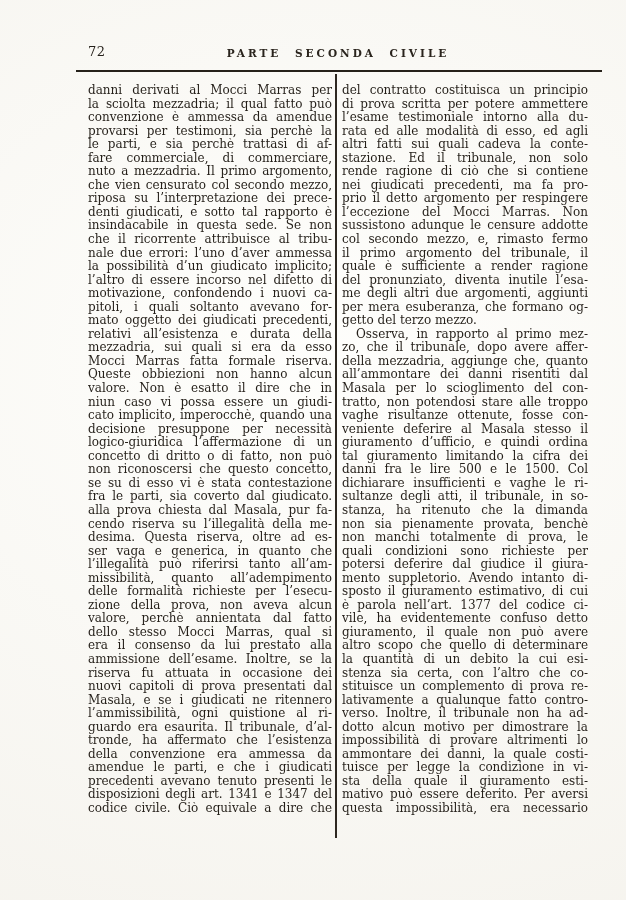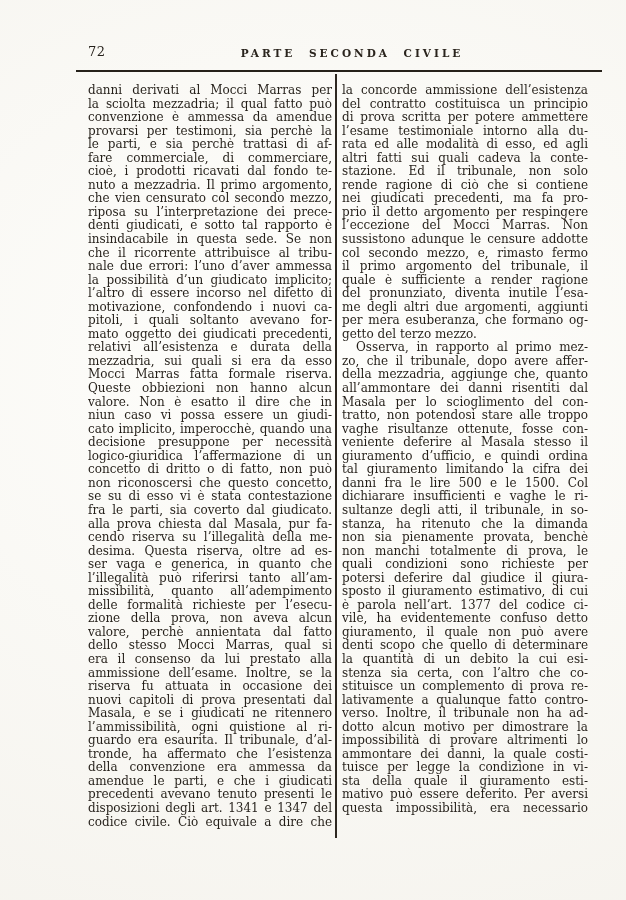--- a/index.html
+++ b/index.html
@@ -11,21 +11,21 @@
       #f7f5f0;
     font-family:"DejaVu Serif","Liberation Serif",serif;
     color:#241f19;
     overflow:hidden;
   }
   .page-number{
     position:absolute;left:88px;top:44px;
     font-size:13px;letter-spacing:0.5px;
   }
   .running-title{
-    position:absolute;left:92px;top:47px;width:520px;
+    position:absolute;left:78px;top:47px;width:520px;
     text-align:center;
     font-size:10.5px;font-weight:600;
     letter-spacing:3px;word-spacing:7px;
     color:#2a241d;
   }
   .header-rule{
     position:absolute;left:76px;top:70px;width:526px;height:2px;
     background:#26211a;
   }
   .column-divider{
@@ -56,21 +56,20 @@
   <div class="running-title">PARTE SECONDA CIVILE</div>
   <div class="header-rule"></div>
   <div class="column-divider"></div>
   <div class="text-column col-left">
       <div class="line"><span>danni derivati al Mocci Marras per</span></div>
       <div class="line"><span>la sciolta mezzadria; il qual fatto può</span></div>
       <div class="line"><span>convenzione è ammessa da amendue</span></div>
       <div class="line"><span>provarsi per testimoni, sia perchè la</span></div>
       <div class="line"><span>le parti, e sia perchè trattasi di af-</span></div>
       <div class="line"><span>fare commerciale, di commerciare,</span></div>
-      <div class="line"><span>cioè, i prodotti ricavati dal fondo te-</span></div>
       <div class="line"><span>nuto a mezzadria. Il primo argomento,</span></div>
       <div class="line"><span>che vien censurato col </span><span class="it">secondo mezzo</span><span>,</span></div>
       <div class="line"><span>riposa su l’interpretazione dei prece-</span></div>
       <div class="line"><span>denti giudicati, e sotto tal rapporto è</span></div>
       <div class="line"><span>insindacabile in questa sede. Se non</span></div>
       <div class="line"><span>che il ricorrente attribuisce al tribu-</span></div>
       <div class="line"><span>nale due errori: l’uno d’aver ammessa</span></div>
       <div class="line"><span>la possibilità d’un giudicato implicito;</span></div>
       <div class="line"><span>l’altro di essere incorso nel difetto di</span></div>
       <div class="line"><span>motivazione, confondendo i nuovi ca-</span></div>
@@ -107,21 +106,20 @@
       <div class="line"><span>l’ammissibilità, ogni quistione al ri-</span></div>
       <div class="line"><span>guardo era esaurita. Il tribunale, d’al-</span></div>
       <div class="line"><span>tronde, ha affermato che l’esistenza</span></div>
       <div class="line"><span>della convenzione era ammessa da</span></div>
       <div class="line"><span>amendue le parti, e che i giudicati</span></div>
       <div class="line"><span>precedenti avevano tenuto presenti le</span></div>
       <div class="line"><span>disposizioni degli art. 1341 e 1347 del</span></div>
       <div class="line"><span>codice civile. Ciò equivale a dire che</span></div>
     </div>
   <div class="text-column col-right">
-      <div class="line"><span>la concorde ammissione dell’esistenza</span></div>
       <div class="line"><span>del contratto costituisca un principio</span></div>
       <div class="line"><span>di prova scritta per potere ammettere</span></div>
       <div class="line"><span>l’esame testimoniale intorno alla du-</span></div>
       <div class="line"><span>rata ed alle modalità di esso, ed agli</span></div>
       <div class="line"><span>altri fatti sui quali cadeva la conte-</span></div>
       <div class="line"><span>stazione. Ed il tribunale, non solo</span></div>
       <div class="line"><span>rende ragione di ciò che si contiene</span></div>
       <div class="line"><span>nei giudicati precedenti, ma fa pro-</span></div>
       <div class="line"><span>prio il detto argomento per respingere</span></div>
       <div class="line"><span>l’eccezione del Mocci Marras. Non</span></div>
@@ -144,25 +142,26 @@
       <div class="line"><span>giuramento d’ufficio, e quindi ordina</span></div>
       <div class="line"><span>tal giuramento limitando la cifra dei</span></div>
       <div class="line"><span>danni fra le lire 500 e le 1500. Col</span></div>
       <div class="line"><span>dichiarare insufficienti e vaghe le ri-</span></div>
       <div class="line"><span>sultanze degli atti, il tribunale, in so-</span></div>
       <div class="line"><span>stanza, ha ritenuto che la dimanda</span></div>
       <div class="line"><span>non sia pienamente provata, benchè</span></div>
       <div class="line"><span>non manchi totalmente di prova, le</span></div>
       <div class="line"><span>quali condizioni sono richieste per</span></div>
       <div class="line"><span>potersi deferire dal giudice il giura-</span></div>
+      <div class="line"><span>mento suppletorio. Avendo intanto di-</span></div>
       <div class="line"><span>sposto il giuramento estimativo, di cui</span></div>
       <div class="line"><span>è parola nell’art. 1377 del codice ci-</span></div>
       <div class="line"><span>vile, ha evidentemente confuso detto</span></div>
       <div class="line"><span>giuramento, il quale non può avere</span></div>
-      <div class="line"><span>denti scopo che quello di determinare</span></div>
+      <div class="line"><span>altro scopo che quello di determinare</span></div>
       <div class="line"><span>la quantità di un debito la cui esi-</span></div>
       <div class="line"><span>stenza sia certa, con l’altro che co-</span></div>
       <div class="line"><span>stituisce un complemento di prova re-</span></div>
       <div class="line"><span>lativamente a qualunque fatto contro-</span></div>
       <div class="line"><span>verso. Inoltre, il tribunale non ha ad-</span></div>
       <div class="line"><span>dotto alcun motivo per dimostrare la</span></div>
       <div class="line"><span>impossibilità di provare altrimenti lo</span></div>
       <div class="line"><span>ammontare dei danni, la quale costi-</span></div>
       <div class="line"><span>tuisce per legge la condizione in vi-</span></div>
       <div class="line"><span>sta della quale il giuramento esti-</span></div>

